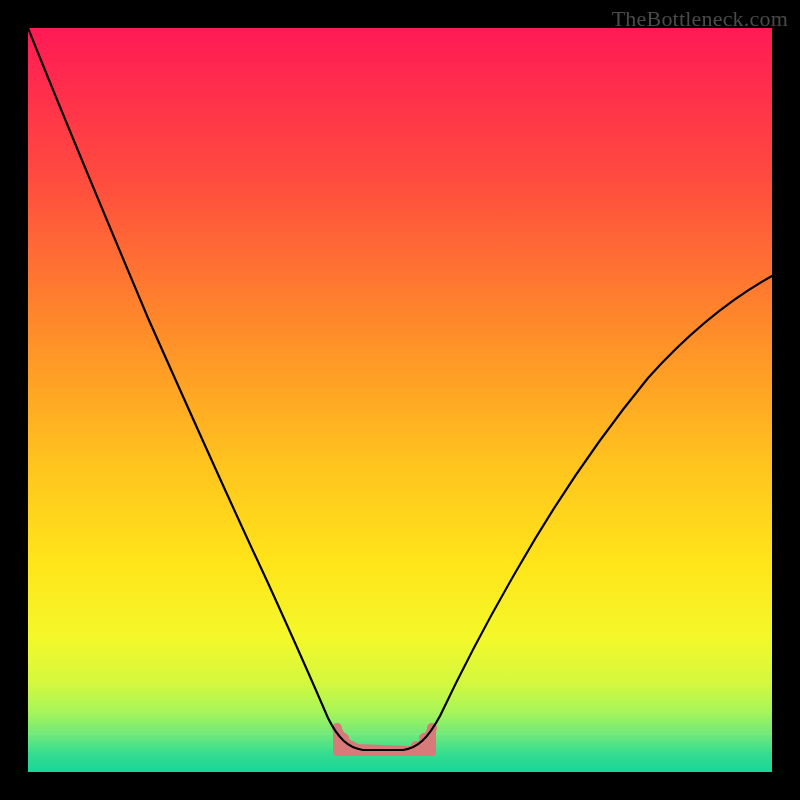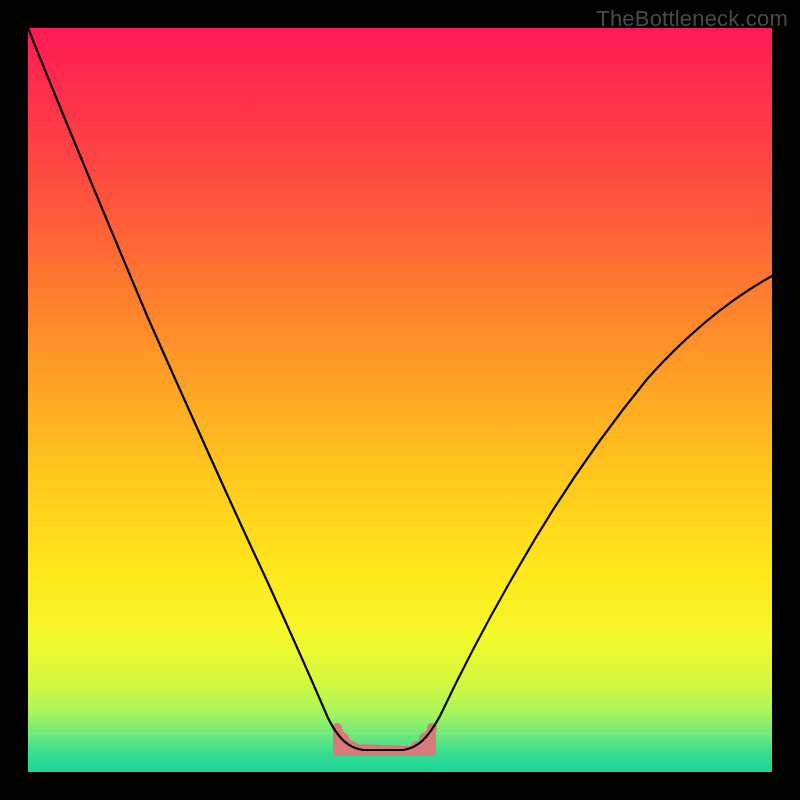--- a/index.html
+++ b/index.html
@@ -11,20 +11,21 @@
     overflow: hidden;
     font-family: Arial, Helvetica, sans-serif;
   }
   .frame {
     position: absolute;
     left: 0;
     top: 0;
     width: 800px;
     height: 628px;
     background: #000;
+    font-family: Liberation Serif, serif;
   }
   .plot {
     position: absolute;
     left: 28px;
     top: 28px;
     width: 744px;
     height: 744px;
     overflow: hidden;
   }
   .watermark {

